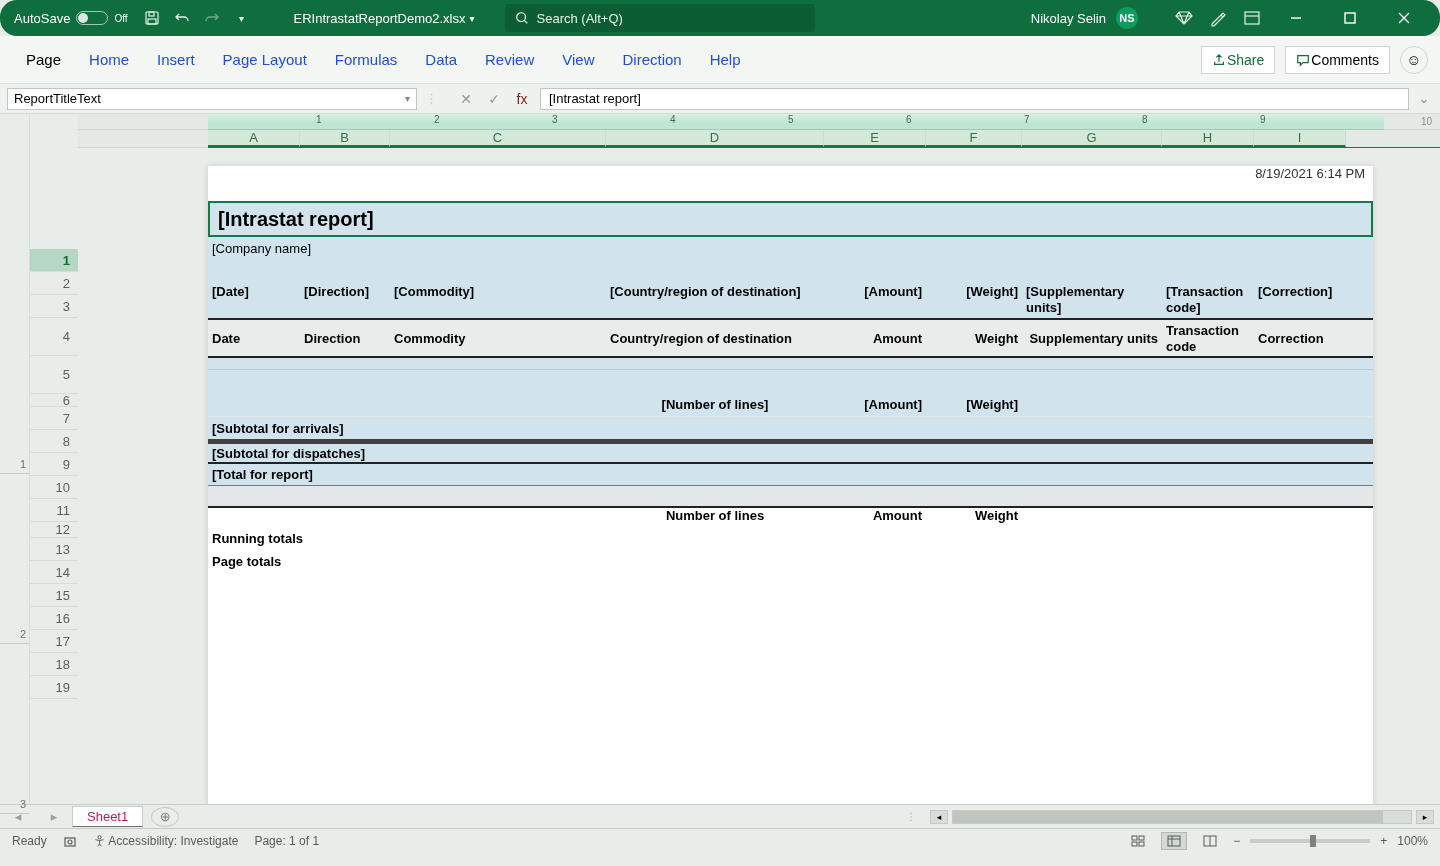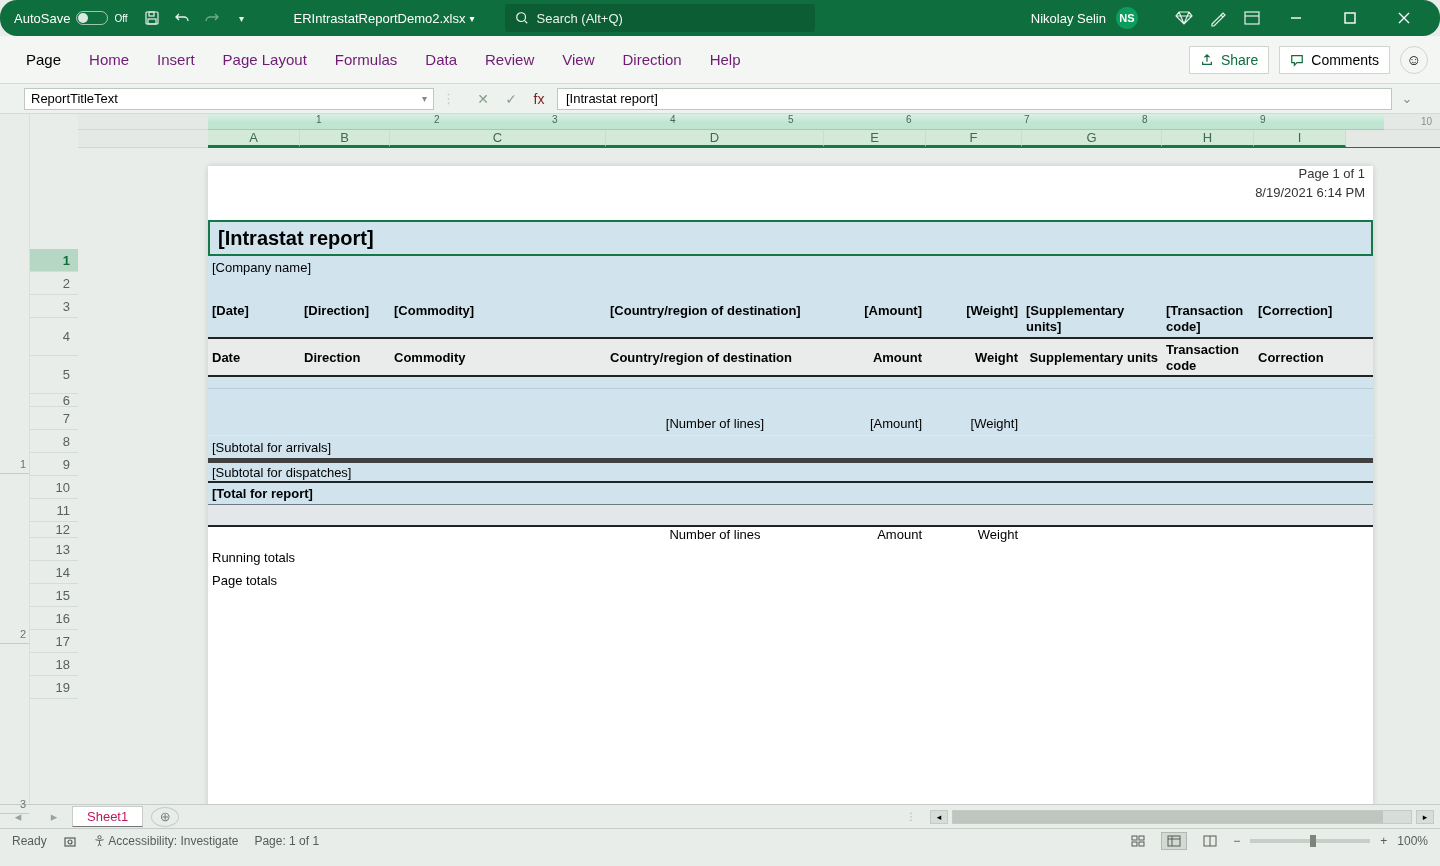--- a/index.html
+++ b/index.html
@@ -14,28 +14,28 @@
 .qat-btn { width: 24px; height: 24px; display: flex; align-items: center; justify-content: center; opacity: 0.9; }
 .filename { margin-left: 40px; display: flex; align-items: center; gap: 4px; }
 .search-box { margin-left: 30px; flex: 1; max-width: 310px; height: 28px; background: rgba(0,0,0,0.15); border-radius: 3px; display: flex; align-items: center; padding: 0 10px; gap: 8px; color: #e8f3ec; }
 .user-area { margin-left: auto; display: flex; align-items: center; gap: 10px; padding: 0 8px; }
 .avatar { width: 22px; height: 22px; border-radius: 50%; background: #0c9c5e; display: flex; align-items: center; justify-content: center; font-size: 11px; font-weight: bold; }
 .win-btn { width: 44px; height: 28px; display: flex; align-items: center; justify-content: center; }
 
 
 .ribbon-tabs { height: 48px; background: #f3f6f3; display: flex; align-items: center; padding: 0 12px; border-bottom: 1px solid #d4dbd5; }
 .file-tab { padding: 6px 14px; font-size: 15px; }
-.tab { padding: 6px 14px; font-size: 15px; color: #701a75; }
+.tab { padding: 6px 14px; font-size: 15px; color: #1d4ed8; }
 .tabs-right { margin-left: auto; display: flex; gap: 10px; }
-.share-btn, .comments-btn { border: 1px solid #cfd6d0; background: #fff; padding: 4px 10px; display: flex; align-items: center; gap: 7px; font-size: 14px; }
+.share-btn, .comments-btn { border: 1px solid #cfd6d0; background: #fff; padding: 4px 10px; display: flex; align-items: center; gap: 1px; font-size: 14px; }
 .share-btn { color: #0f6e3d; }
 .emoji-btn { width: 28px; height: 28px; border: 1px solid #cfd6d0; border-radius: 50%; display: flex; align-items: center; justify-content: center; font-size: 15px; }
 
 
-.formula-row { height: 30px; background: #eef2ee; display: flex; align-items: center; border-bottom: 1px solid #d4dbd5; padding: 0 24px; gap: 6px; }
+.formula-row { height: 30px; background: #eef2ee; display: flex; align-items: center; border-bottom: 1px solid #d4dbd5; padding: 0 7px; gap: 6px; }
 .name-box { width: 410px; height: 22px; background: #fff; border: 1px solid #c0c7c1; display: flex; align-items: center; justify-content: space-between; padding: 0 6px; font-size: 13px; }
 .fx-group { display: flex; align-items: center; gap: 4px; margin-left: 8px; }
 .fx-btn { width: 24px; height: 22px; display: flex; align-items: center; justify-content: center; color: #8b9b8e; font-size: 14px; }
 .formula-input { flex: 1; height: 22px; background: #fff; border: 1px solid #c0c7c1; padding: 0 8px; display: flex; align-items: center; }
 .formula-expand { width: 18px; display: flex; align-items: center; justify-content: center; color: #8a8a8a; }
 
 
 .workspace { display: flex; height: 690px; background: #e8ede9; }
 .page-ruler-gutter { width: 30px; background: #e8ede9; border-right: 1px solid #d8ded9; }
 .page-ruler-gutter .mark { height: 170px; border-bottom: 1px solid #c4ccc5; display:flex; align-items:flex-end; justify-content:flex-end; font-size:11px; padding: 0 3px 3px 0; color:#6c746d;}
@@ -57,21 +57,21 @@
 
 .sheet-area { flex: 1; background: #e8ede9; position: relative; overflow: hidden; }
 .page-canvas { position: absolute; left: 130px; top: 18px; width: 1165px; height: 760px; background: #fff; box-shadow: 0 0 6px rgba(0,0,0,0.15); }
 .page-inner { padding: 44px 0 0 0; }
 .page-meta { text-align: right; padding: 0 8px 4px 0; font-size: 13px; color: #333; }
 .report-title-cell { margin-top: 8px; border: 2px solid #147947; background: #d1e4ee; padding: 0 8px; height: 36px; display:flex; align-items:center; }
 .report-title-cell span { font-size: 20px; font-weight: 700; }
 .row-line { height: 23px; display: flex; align-items: center; }
 .blue-band { background: #d1e4ee; }
 .cell { padding: 0 4px; }
-.bold { font-weight: 400; }
+.bold { font-weight: 700; }
 .hdr-row { border-bottom: 2px solid #222; font-weight: 700; background:#d1e4ee; align-items: flex-start;}
 .hdr-row2 { border-bottom: 2px solid #222; font-weight: 700; background:#e9eceb; }
 .tall { height: 38px; }
 .tall .cell { line-height: 1.2; padding-top: 2px; }
 .thin-band { height: 12px; background: #d1e4ee; border-bottom:1px solid #b7cddb; }
 .sub-row { border-top: 1px solid #e4e7e9; background: #d1e4ee; }
 .sub-row.dark { background: #d1e4ee; border-top:5px solid #404040; }
 .total-row { border-top: 2px solid #222; background:#d1e4ee; font-weight:700; height:24px; border-bottom:1px solid #6f7b83;}
 .black-div { height: 2px; background: #222; }
 .gray-div { height: 20px; background: #e4e7e9; }
@@ -286,21 +286,20 @@
         <div class="col-head col-E">E</div>
         <div class="col-head col-F">F</div>
         <div class="col-head col-G">G</div>
         <div class="col-head col-H">H</div>
         <div class="col-head col-I">I</div>
       </div>
     </div>
 
     <div class="sheet-area">
       <div class="page-canvas">
-        <div class="page-meta">Page 1 of  1</div>
         <div class="page-meta">8/19/2021 6:14 PM</div>
         <div class="page-inner" style="padding-top:8px">
           <div class="report-title-cell">
             <span>[Intrastat report]</span>
           </div>
           <div class="row-line blue-band">
             <span class="cell">[Company name]</span>
           </div>
           <div class="row-line blue-band" style="height:22px"></div>
           <div class="row-line hdr-row tall">

